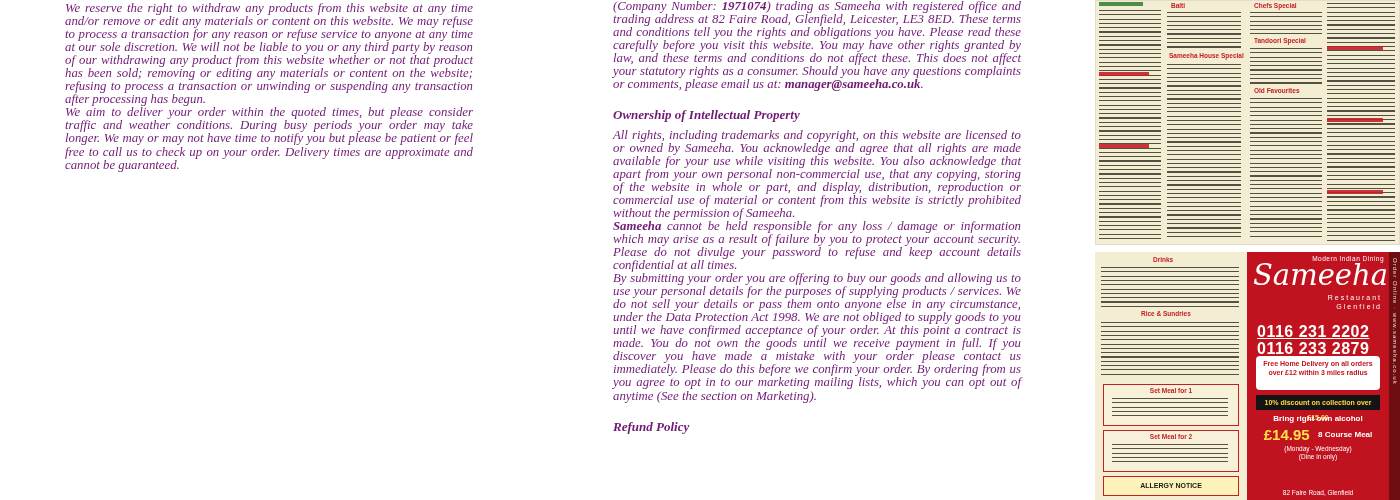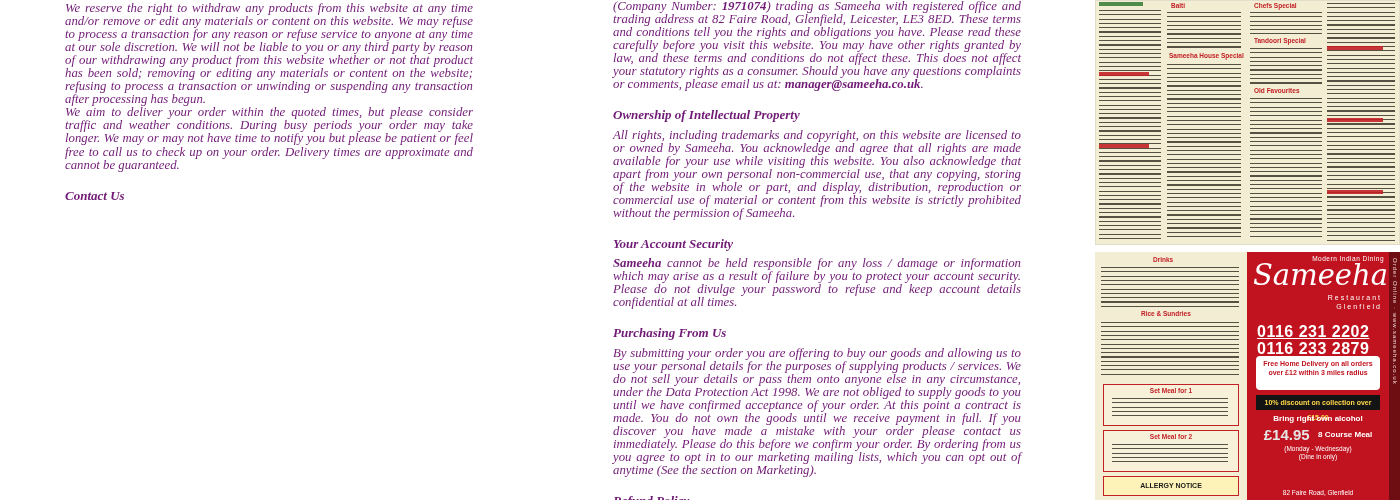--- a/index.html
+++ b/index.html
@@ -37,47 +37,44 @@
   .brand-name{position:absolute;top:6px;left:6px;width:134px;text-align:center;font-family:"DejaVu Serif",serif;font-style:italic;font-size:29px;line-height:34px;}
   .brand-sub1{position:absolute;top:42px;right:18px;font-size:7px;letter-spacing:2px;}
   .brand-sub2{position:absolute;top:51px;right:18px;font-size:7px;letter-spacing:2px;}
   .phone{position:absolute;left:10px;font-size:16px;font-weight:bold;letter-spacing:.5px;}
   .phone1{top:71px;text-decoration:underline;}
   .phone2{top:88px;}
   .offer-box{position:absolute;top:104px;left:9px;width:124px;height:34px;background:#ffffff;border-radius:4px;color:#c0131f;font-size:7px;font-weight:bold;text-align:center;padding:4px 4px 0;box-sizing:border-box;line-height:8.5px;}
   .discount-box{position:absolute;top:143px;left:9px;width:124px;height:15px;background:#141414;color:#ffd94a;font-size:7px;font-weight:bold;text-align:center;line-height:15px;}
   .byo{position:absolute;top:162px;left:9px;width:124px;text-align:center;font-size:8px;font-weight:bold;}
   .price-row{position:absolute;top:173px;left:9px;width:124px;text-align:center;}
-  .price-row .pr{color:#e5e5e5;font-size:15px;font-weight:bold;vertical-align:middle;}
+  .price-row .pr{color:#fde047;font-size:15px;font-weight:bold;vertical-align:middle;}
   .price-row .pl{color:#fff;font-size:8px;font-weight:bold;vertical-align:middle;margin-left:4px;}
   .meal-days{position:absolute;top:193px;left:9px;width:124px;text-align:center;font-size:6.5px;}
   .meal-note{position:absolute;top:201px;left:9px;width:124px;text-align:center;font-size:6.5px;}
   .brand-addr{position:absolute;bottom:4px;left:8px;width:126px;font-size:6.5px;text-align:center;}
 </style>
 </head>
 <body>
 
 <div class="canvas">
 
   <div class="col left-col">
     <p>We reserve the right to withdraw any products from this website at any time and/or remove or edit any materials or content on this website. We may refuse to process a transaction for any reason or refuse service to anyone at any time at our sole discretion. We will not be liable to you or any third party by reason of our withdrawing any product from this website whether or not that product has been sold; removing or editing any materials or content on the website; refusing to process a transaction or unwinding or suspending any transaction after processing has begun.</p>
     <p>We aim to deliver your order within the quoted times, but please consider traffic and weather conditions. During busy periods your order may take longer. We may or may not have time to notify you but please be patient or feel free to call us to check up on your order. Delivery times are approximate and cannot be guaranteed.</p>
-    <h3>Contact Us</h3>
   </div>
 
   <div class="col mid-col">
     <p><span>(Company Number: </span><b>1971074</b><span>) trading as Sameeha with registered office and trading address at 82 Faire Road, Glenfield, Leicester, LE3 8ED. These terms and conditions tell you the rights and obligations you have. Please read these carefully before you visit this website. You may have other rights granted by law, and these terms and conditions do not affect these. This does not affect your statutory rights as a consumer. Should you have any questions complaints or comments, please email us at: </span><b class="email-link">manager@sameeha.co.uk</b><span>.</span></p>
 
     <h3>Ownership of Intellectual Property</h3>
     <p>All rights, including trademarks and copyright, on this website are licensed to or owned by Sameeha. You acknowledge and agree that all rights are made available for your use while visiting this website. You also acknowledge that apart from your own personal non-commercial use, that any copying, storing of the website in whole or part, and display, distribution, reproduction or commercial use of material or content from this website is strictly prohibited without the permission of Sameeha.</p>
 
-    <h3>Your Account Security</h3>
     <p><b>Sameeha</b><span> cannot be held responsible for any loss / damage or information which may arise as a result of failure by you to protect your account security. Please do not divulge your password to refuse and keep account details confidential at all times.</span></p>
 
-    <h3>Purchasing From Us</h3>
     <p>By submitting your order you are offering to buy our goods and allowing us to use your personal details for the purposes of supplying products / services. We do not sell your details or pass them onto anyone else in any circumstance, under the Data Protection Act 1998. We are not obliged to supply goods to you until we have confirmed acceptance of your order. At this point a contract is made. You do not own the goods until we receive payment in full. If you discover you have made a mistake with your order please contact us immediately. Please do this before we confirm your order. By ordering from us you agree to opt in to our marketing mailing lists, which you can opt out of anytime (See the section on Marketing).</p>
 
     <h3>Refund Policy</h3>
 
   </div>
 
   <div class="menu-scan menu-top">
 
     <div class="gb" style="left:4px;top:2px;width:44px"></div>
     <div class="tx" style="left:4px;top:10px;width:62px;height:230px"></div>

